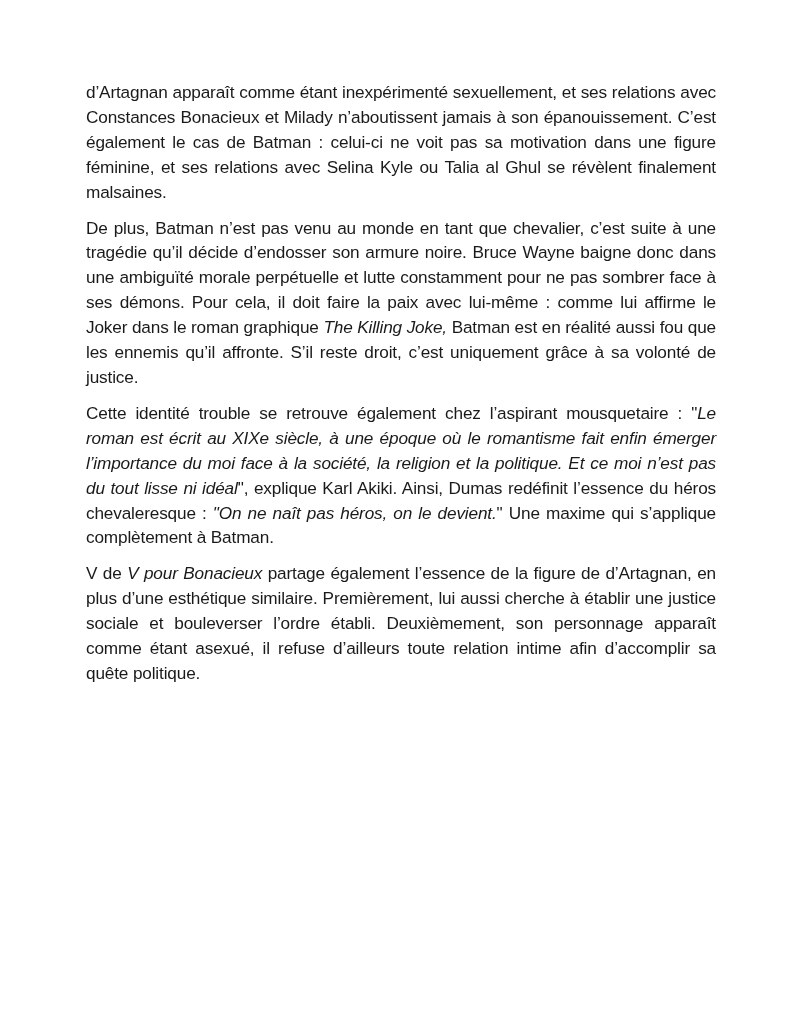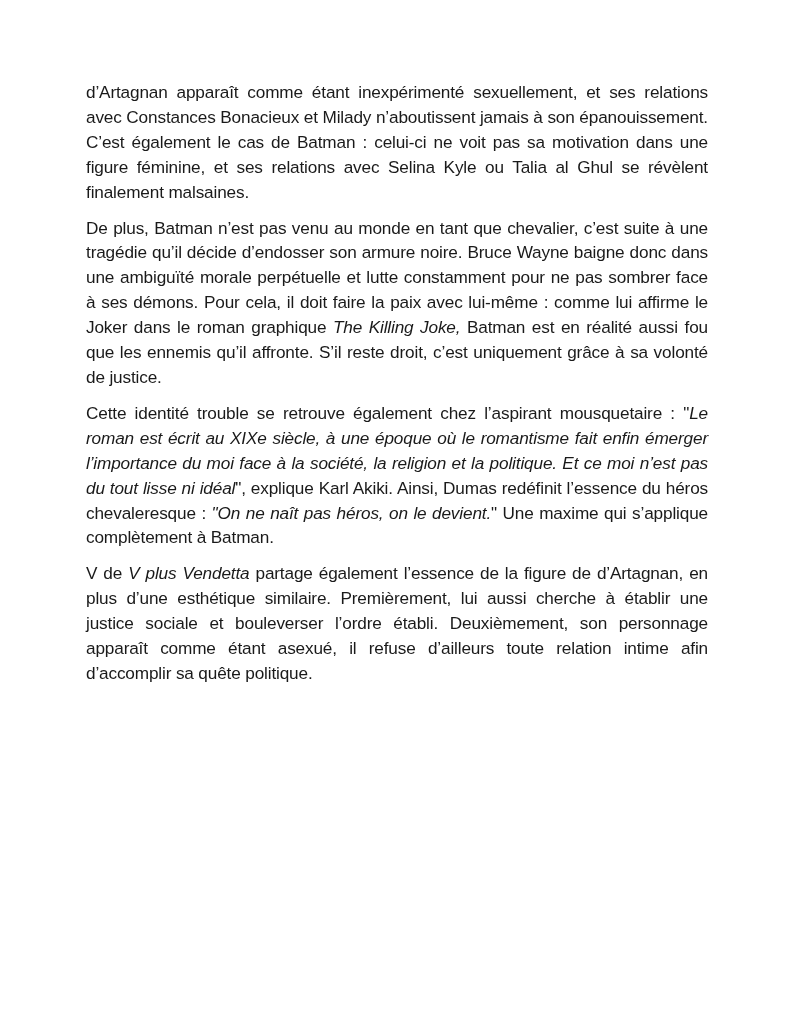--- a/index.html
+++ b/index.html
@@ -15,21 +15,21 @@
       font-family: "Liberation Sans", sans-serif;
       color: #1a1a1a;
     }
     .page {
       position: absolute;
       left: 86px;
       top: 80px;
       width: 630px;
     }
     .para {
-      margin: 0 8px 11px 0;
+      margin: 0 0 11px 0;
       font-size: 17.2px;
       line-height: 24.9px;
       text-align: justify;
       text-align-last: left;
       letter-spacing: -0.15px;
     }
     .para em {
     }
   </style>
 </head>
@@ -39,15 +39,15 @@
   <p class="para">
     <span>d’Artagnan apparaît comme étant inexpérimenté sexuellement, et ses relations avec Constances Bonacieux et Milady n’aboutissent jamais à son épanouissement. C’est également le cas de Batman : celui-ci ne voit pas sa motivation dans une figure féminine, et ses relations avec Selina Kyle ou Talia al Ghul se révèlent finalement malsaines.</span>
   </p>
   <p class="para">
     <span>De plus, Batman n’est pas venu au monde en tant que chevalier, c’est suite à une tragédie qu’il décide d’endosser son armure noire. Bruce Wayne baigne donc dans une ambiguïté morale perpétuelle et lutte constamment pour ne pas sombrer face à ses démons. Pour cela, il doit faire la paix avec lui-même : comme lui affirme le Joker dans le roman graphique </span><em>The Killing Joke,</em><span> Batman est en réalité aussi fou que les ennemis qu’il affronte. S’il reste droit, c’est uniquement grâce à sa volonté de justice.</span>
   </p>
   <p class="para">
     <span>Cette identité trouble se retrouve également chez l’aspirant mousquetaire : "</span><em>Le roman est écrit au XIXe siècle, à une époque où le romantisme fait enfin émerger l’importance du moi face à la société, la religion et la politique. Et ce moi n’est pas du tout lisse ni idéal</em><span>", explique Karl Akiki. Ainsi, Dumas redéfinit l’essence du héros chevaleresque : </span><em>"On ne naît pas héros, on le devient.</em><span>" Une maxime qui s’applique complètement à Batman.</span>
   </p>
   <p class="para">
-    <span>V de </span><em>V plus Vendetta</em><span> partage également l’essence de la figure de d’Artagnan, en plus d’une esthétique similaire. Premièrement, lui aussi cherche à établir une justice sociale et bouleverser l’ordre établi. Deuxièmement, son personnage apparaît comme étant asexué, il refuse d’ailleurs toute relation intime afin d’accomplir sa quête politique.</span>
+    <span>V de </span><em>V pour Bonacieux</em><span> partage également l’essence de la figure de d’Artagnan, en plus d’une esthétique similaire. Premièrement, lui aussi cherche à établir une justice sociale et bouleverser l’ordre établi. Deuxièmement, son personnage apparaît comme étant asexué, il refuse d’ailleurs toute relation intime afin d’accomplir sa quête politique.</span>
   </p>
 </div>
 
 </body></html>

